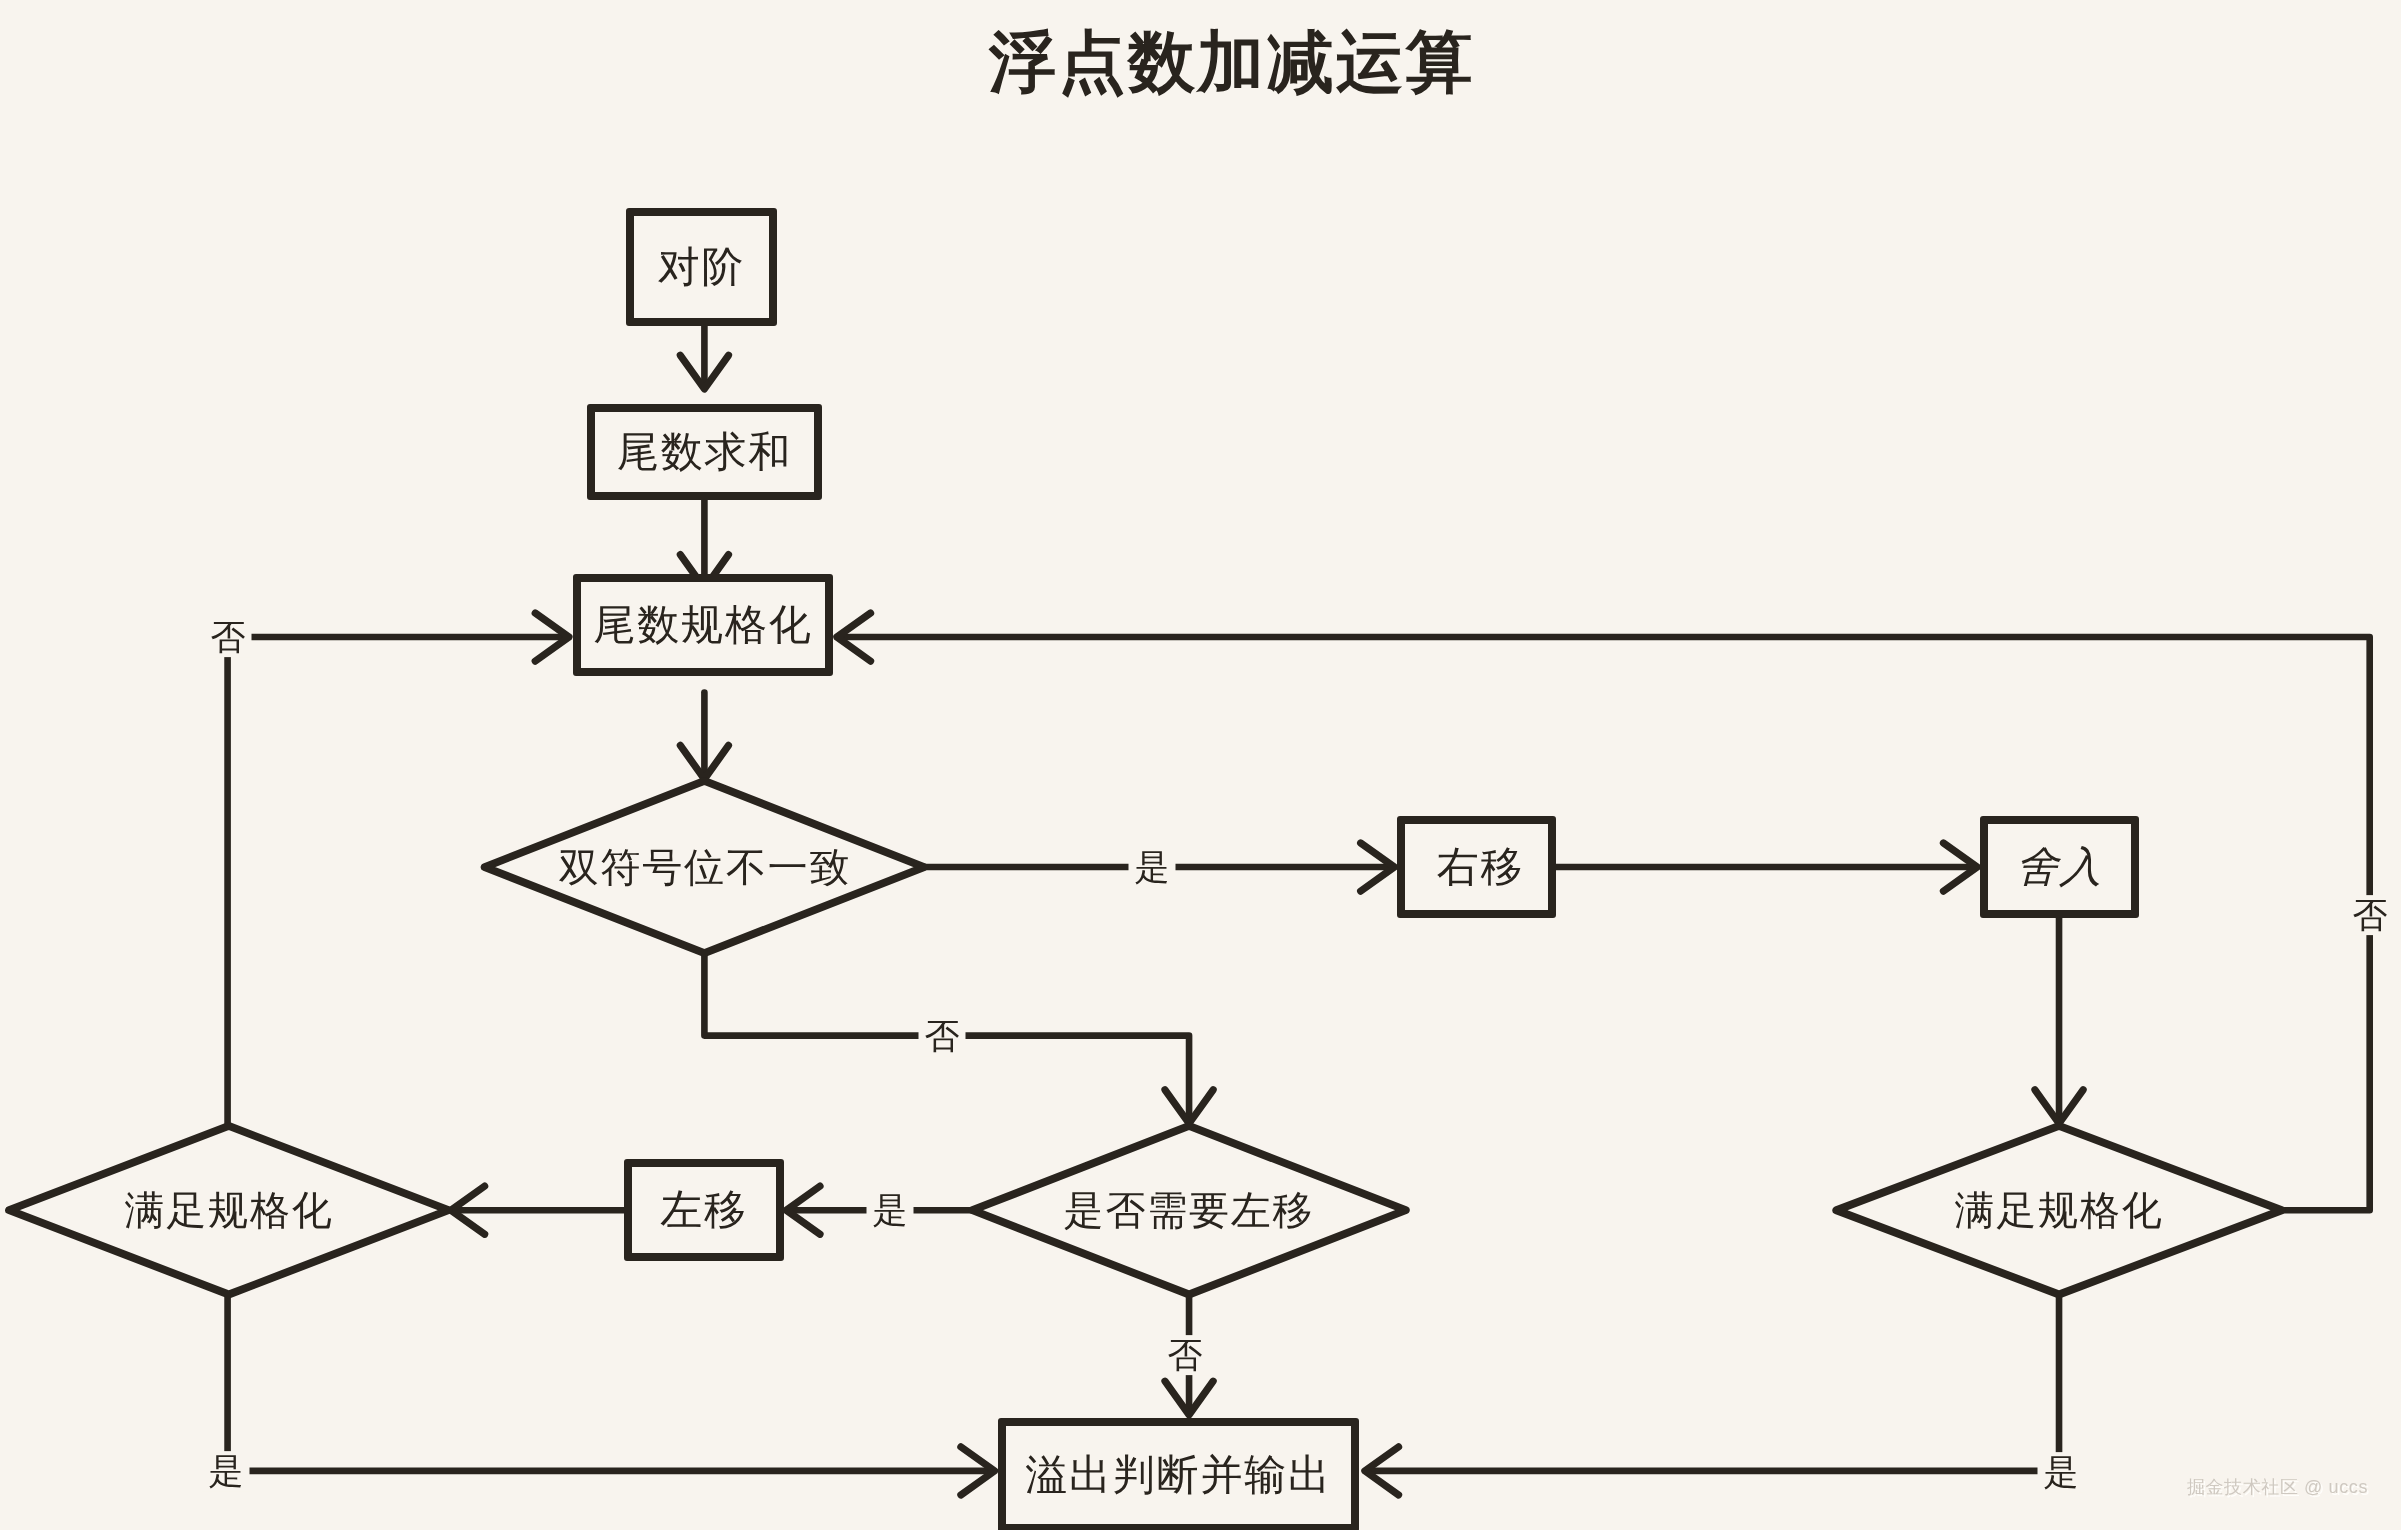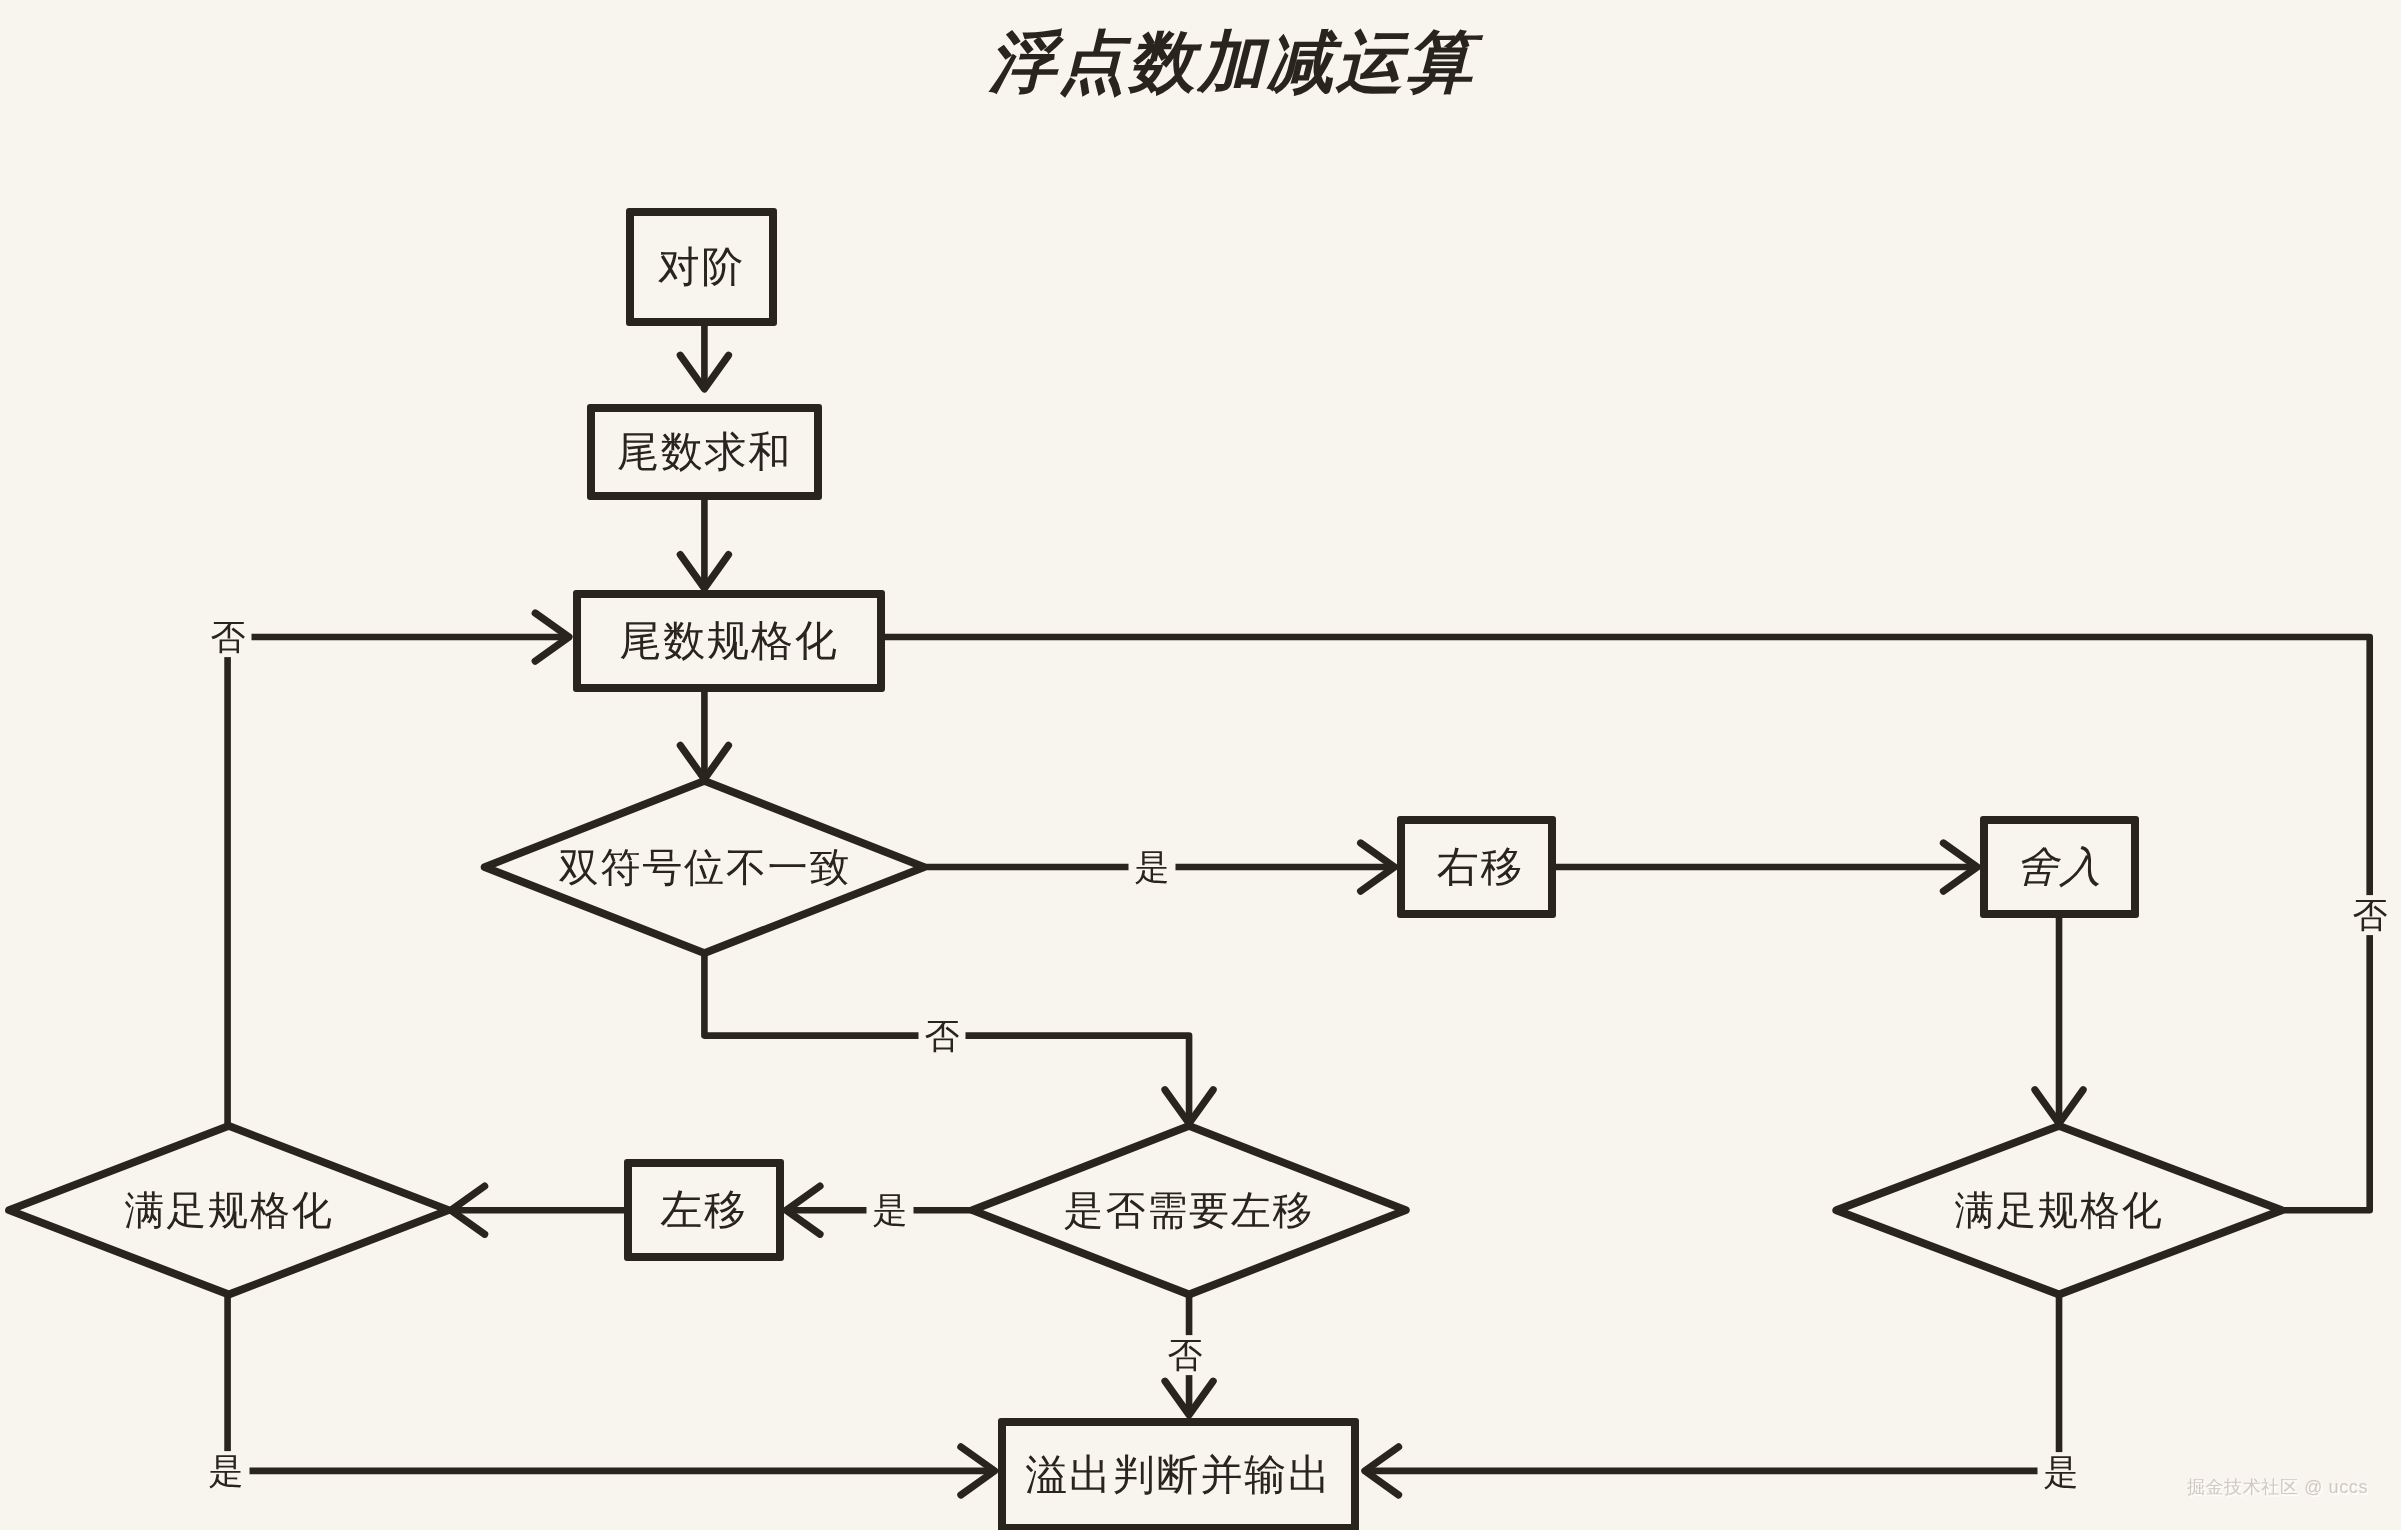--- a/index.html
+++ b/index.html
@@ -23,21 +23,20 @@
     stroke-linecap:round;stroke-linejoin:round;
   }
   svg.wires path.arrowhead{stroke-width:12;}
   svg.wires polygon.diamond{
     fill:var(--bg);stroke:var(--ink);stroke-width:13;stroke-linejoin:round;
   }
   .title{
     position:absolute;left:1232px;top:17px;transform:translateX(-50%);
     font-size:67px;font-weight:600;letter-spacing:2.4px;white-space:nowrap;
     z-index:3;
-    font-style:italic;
   }
   .node-box{
     position:absolute;z-index:2;
     border:8.4px solid var(--ink);border-radius:3px;
     background:var(--bg);
     display:flex;align-items:center;justify-content:center;
   }
   .node-box .lbl, .diamond-lbl{
     font-size:42px;font-weight:500;letter-spacing:1.8px;white-space:nowrap;
   }
@@ -101,21 +100,21 @@
   </svg>
 
   <div class="title">浮点数加减运算</div>
 
   <div class="node-box" style="left:626px;top:208px;width:151px;height:118px;">
     <span class="lbl">对阶</span>
   </div>
   <div class="node-box" style="left:587px;top:404px;width:235px;height:96px;">
     <span class="lbl">尾数求和</span>
   </div>
-  <div class="node-box" style="left:573px;top:590px;width:312px;height:102px;">
+  <div class="node-box" style="left:573px;top:574px;width:260px;height:102px;">
     <span class="lbl">尾数规格化</span>
   </div>
   <div class="node-box" style="left:1397px;top:816px;width:159px;height:102px;padding-left:8px;">
     <span class="lbl">右移</span>
   </div>
   <div class="node-box" style="left:1980px;top:816px;width:159px;height:102px;font-style:italic;">
     <span class="lbl">舍入</span>
   </div>
   <div class="node-box" style="left:624px;top:1159px;width:160px;height:102px;">
     <span class="lbl">左移</span>

